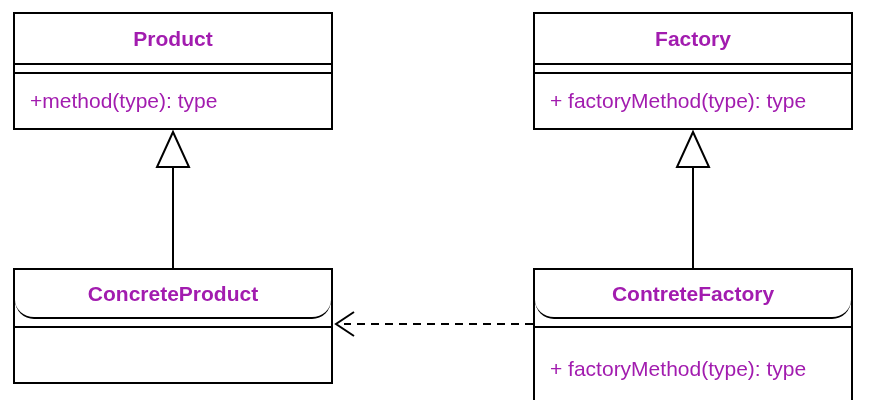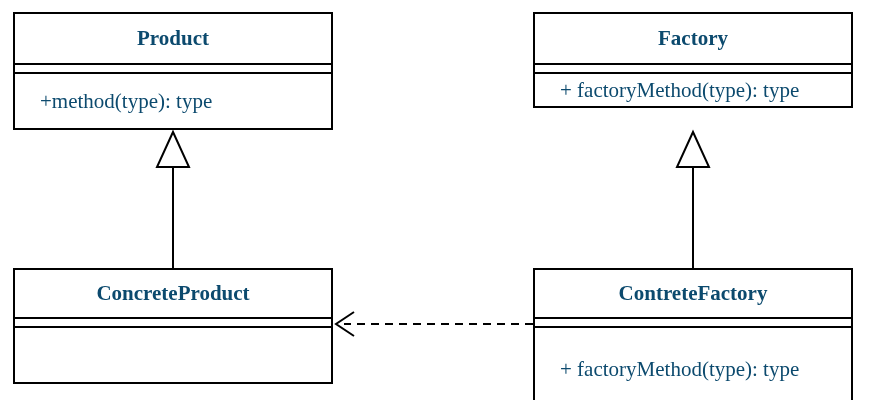--- a/index.html
+++ b/index.html
@@ -1,22 +1,22 @@
 <!DOCTYPE html>
 <html><head>
 <meta charset="utf-8">
 <style>
   html, body { margin: 0; padding: 0; background: #ffffff; }
   .canvas {
     position: relative;
     width: 888px;
     height: 400px;
     background: #ffffff;
-    font-family: Liberation Serif, serif;
-    color: #0c4a6e;
+    font-family: Liberation Sans, sans-serif;
+    color: #a21caf;
     overflow: hidden;
   }
   .uml-class {
     position: absolute;
     width: 320px;
     box-sizing: border-box;
     border: 2px solid #000000;
     background: #ffffff;
     display: flex;
     flex-direction: column;
@@ -30,30 +30,30 @@
     font-size: 21px;
   }
   .uml-class .attrs {
     height: 7px;
     border-bottom: 2px solid #000000;
   }
   .uml-class .methods {
     flex: 1;
     display: flex;
     align-items: center;
-    padding-left: 25px;
+    padding-left: 15px;
     font-size: 21px;
     white-space: nowrap;
   }
   #box-product        { left: 13px;  top: 12px;  height: 118px; }
-  #box-factory        { left: 533px; top: 12px;  height: 96px; }
+  #box-factory        { left: 533px; top: 12px;  height: 118px; }
   #box-cproduct       { left: 13px;  top: 268px; height: 116px; }
   #box-cfactory       { left: 533px; top: 268px; height: 144px; }
   #box-product .title, #box-factory .title   { height: 49px; }
-  #box-cproduct .title, #box-cfactory .title { height: 47px; }
+  #box-cproduct .title, #box-cfactory .title { height: 47px; border-radius: 19px; }
   .edges {
     position: absolute;
     left: 0; top: 0;
     width: 888px; height: 400px;
     pointer-events: none;
   }
 </style>
 </head>
 <body>
 

